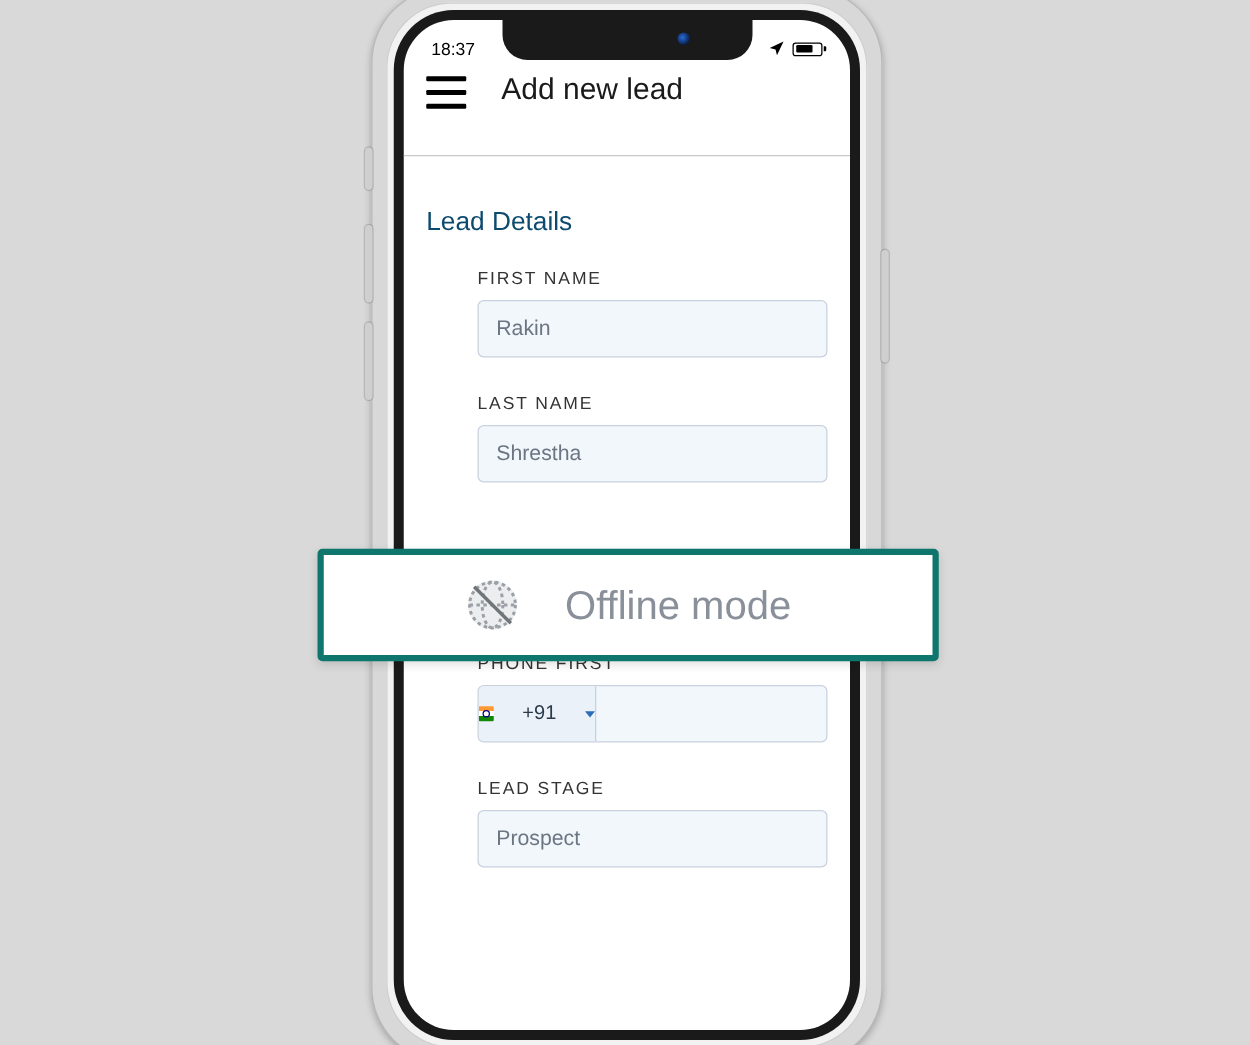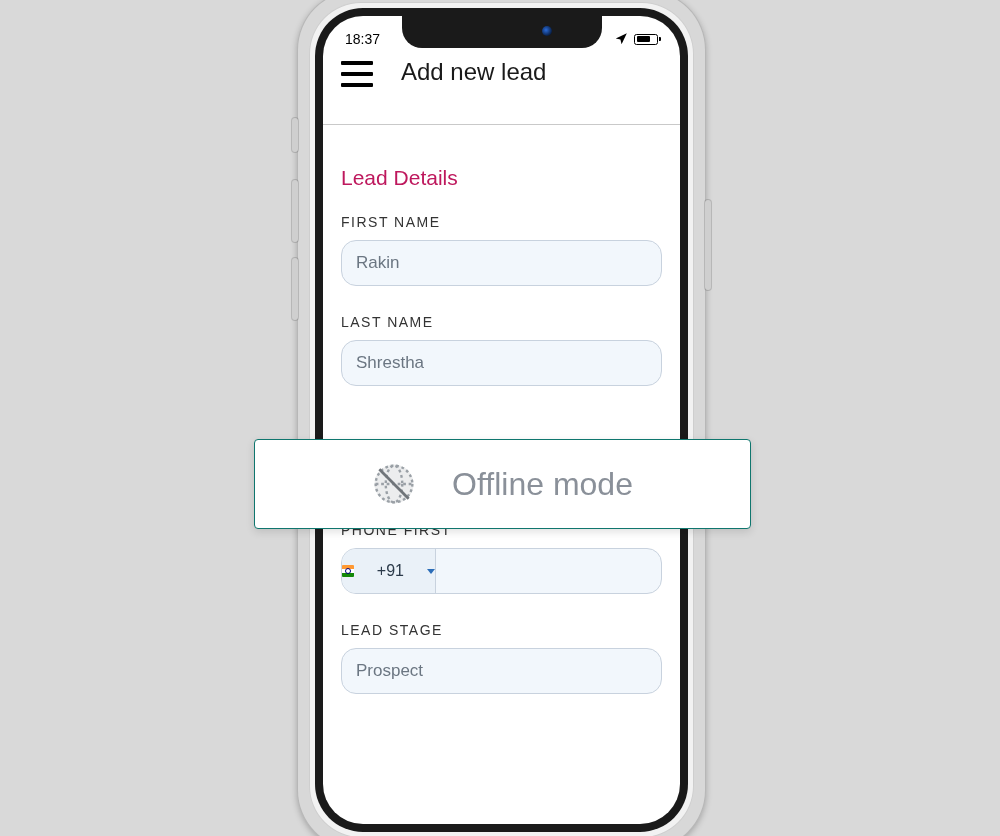--- a/index.html
+++ b/index.html
@@ -157,37 +157,37 @@
   
   .form-area {
     position: absolute;
     top: 150px;
     left: 18px; right: 18px;
     bottom: 0;
   }
   .section-title {
     font-size: 21px;
     font-weight: 500;
-    color: #be185d;
+    color: #0c4a6e;
     margin-bottom: 24px;
   }
-  .field { margin-bottom: 28px; }
+  .field { margin-bottom: 28px; margin-left: 41px; }
   .field-label {
     font-size: 14px;
     font-weight: 500;
     letter-spacing: 1.5px;
     color: #333;
     margin-bottom: 10px;
   }
   .text-input, .select-input, .phone-wrap {
     width: 100%;
     height: 46px;
     background: #f2f7fc;
     border: 1px solid #c8d2de;
-    border-radius: 15px;
+    border-radius: 5px;
     font-size: 17px;
     color: #6b7682;
     padding: 0 14px;
     display: flex;
     align-items: center;
   }
   .text-input { outline: none; font-family: inherit; }
   .phone-wrap { padding: 0; overflow: hidden; }
   .country-code {
     height: 100%;
@@ -236,21 +236,21 @@
   }
 
   
   .offline-banner {
     position: absolute;
     left: 254px;
     top: 439px;
     width: 497px;
     height: 90px;
     background: #ffffff;
-    border: 1px solid #0f766e;
+    border: 5px solid #0f766e;
     border-radius: 4px;
     box-shadow: 0 3px 8px rgba(0,0,0,0.12);
     display: flex;
     align-items: center;
     justify-content: center;
     gap: 36px;
     z-index: 100;
   }
   .offline-icon { width: 44px; height: 44px; color: #9aa0a6; }
   .offline-text {

